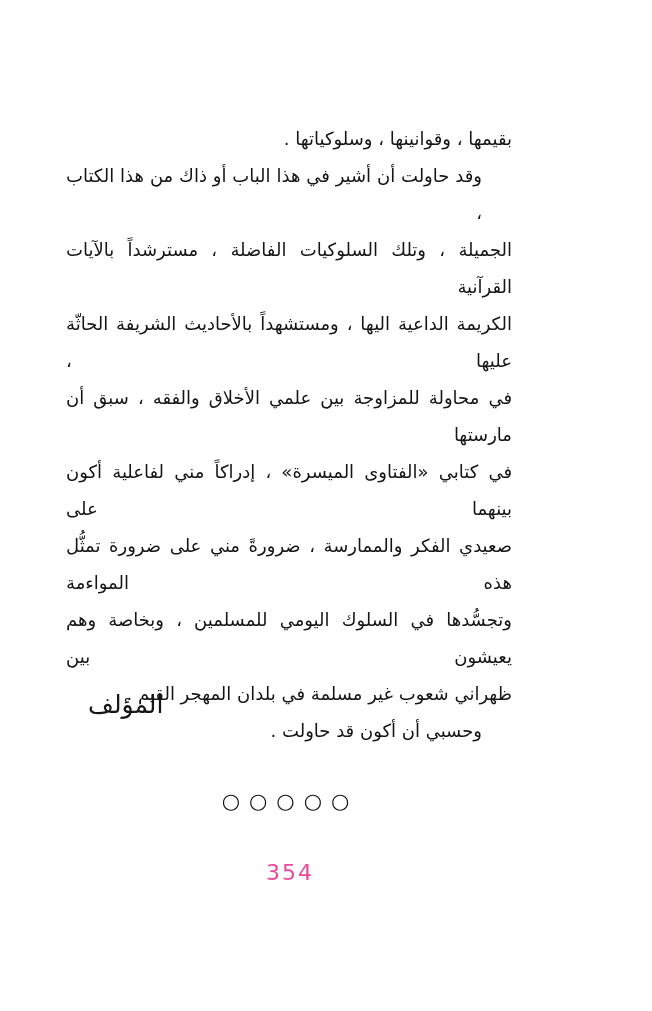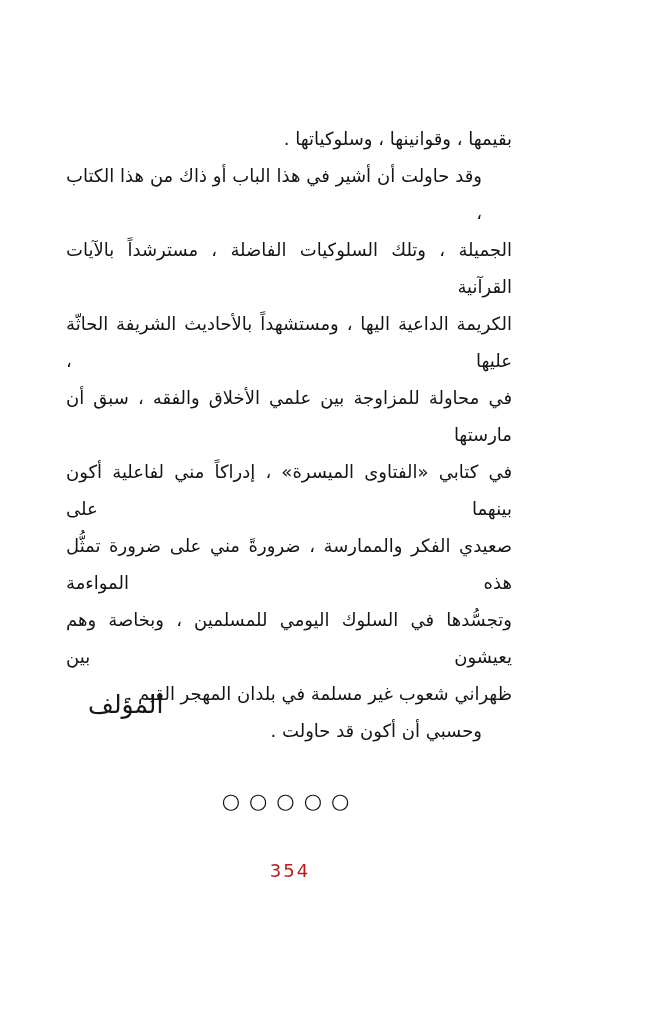--- a/index.html
+++ b/index.html
@@ -64,23 +64,23 @@
     font-size: 21px;
     letter-spacing: 9px;
     color: #111111;
   }
   .page-number {
     position: absolute;
     top: 860px;
     left: 0;
     right: 0;
     text-align: center;
-    font-size: 18px;
+    font-size: 22px;
     letter-spacing: 2px;
-    color: #b91c1c;
+    color: #ec4899;
   }
 </style>
 </head>
 <body>
 
 <div class="page">
 
   <main class="text-block">
 
     <div class="para">

